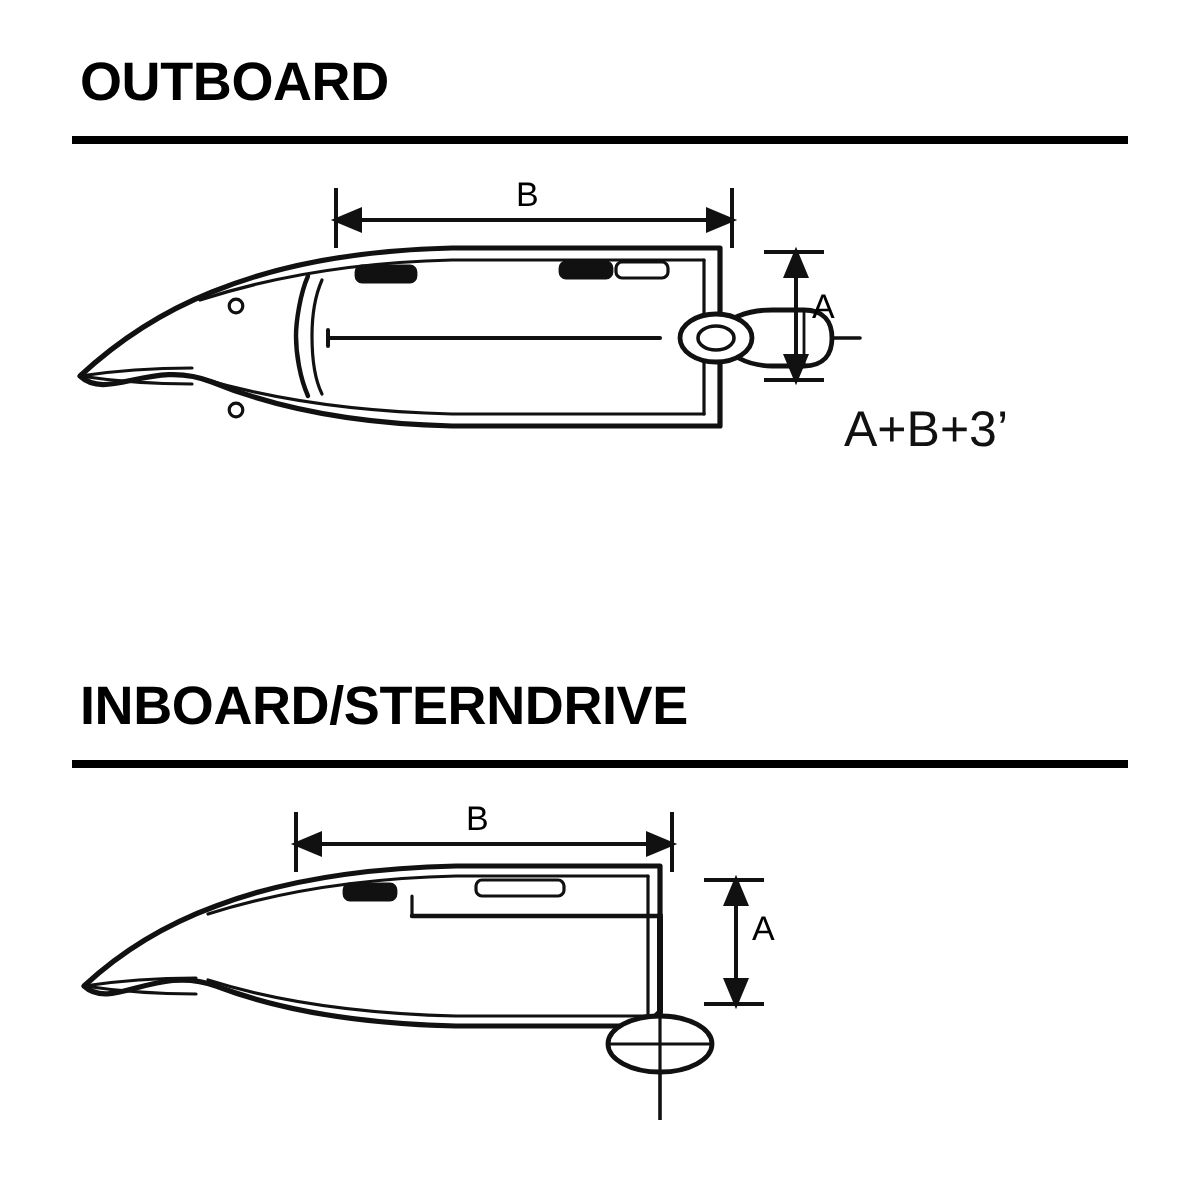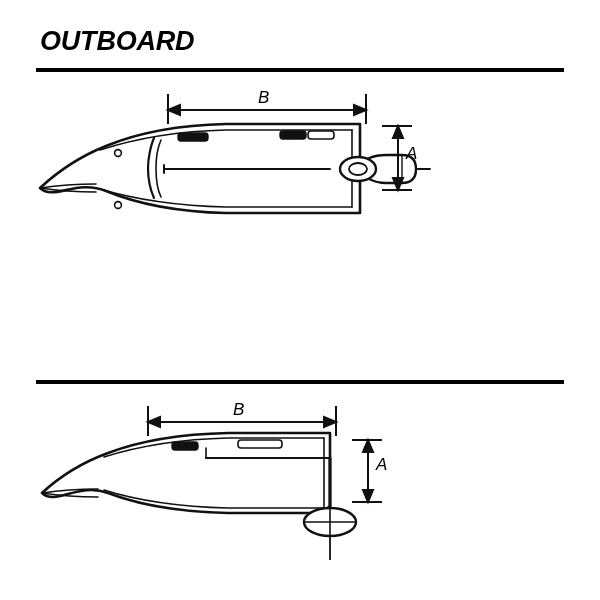--- a/index.html
+++ b/index.html
@@ -17,21 +17,20 @@
   }
   .page {
     position: relative;
     width: 600px;
     height: 600px;
   }
   .section {
     position: absolute;
     left: 0;
     width: 488px;
-    font-style: italic;
   }
   .section-outboard { top: 0; height: 300px; }
   .section-inboard { top: 300px; height: 300px; }
 
   .section-title {
     position: absolute;
     left: 40px;
     font-size: 27px;
     font-weight: bold;
     letter-spacing: -0.2px;
@@ -127,24 +126,26 @@
       <g stroke="#111" stroke-width="2" fill="#111">
         <line x1="4" y1="8" x2="34" y2="8"></line>
         <line x1="4" y1="72" x2="34" y2="72"></line>
         <line x1="20" y1="10" x2="20" y2="70"></line>
         <polygon points="20,8 15,20 25,20"></polygon>
         <polygon points="20,72 15,60 25,60"></polygon>
       </g>
     </svg>
     <div style="position:absolute; left:406px; top:144px; font-size:17px;">A</div>
 
+    <div class="formula" style="left:422px; top:200px;">A+B+3’</div>
   </div>
 
   <div class="section section-inboard">
 
+    <div class="section-title" style="top:38px;">INBOARD/STERNDRIVE</div>
 
     <div class="title-rule" style="top:80px;"></div>
 
     <svg class="drawing" style="left:30px; top:110px;" width="400" height="150" viewBox="0 0 400 150">
       <g fill="none" stroke="#111" stroke-width="2.2" stroke-linejoin="round" stroke-linecap="round">
 
         <path d="M12,83
                  C26,70 48,54 78,43
                  C112,30 154,24 198,23
                  L300,23

